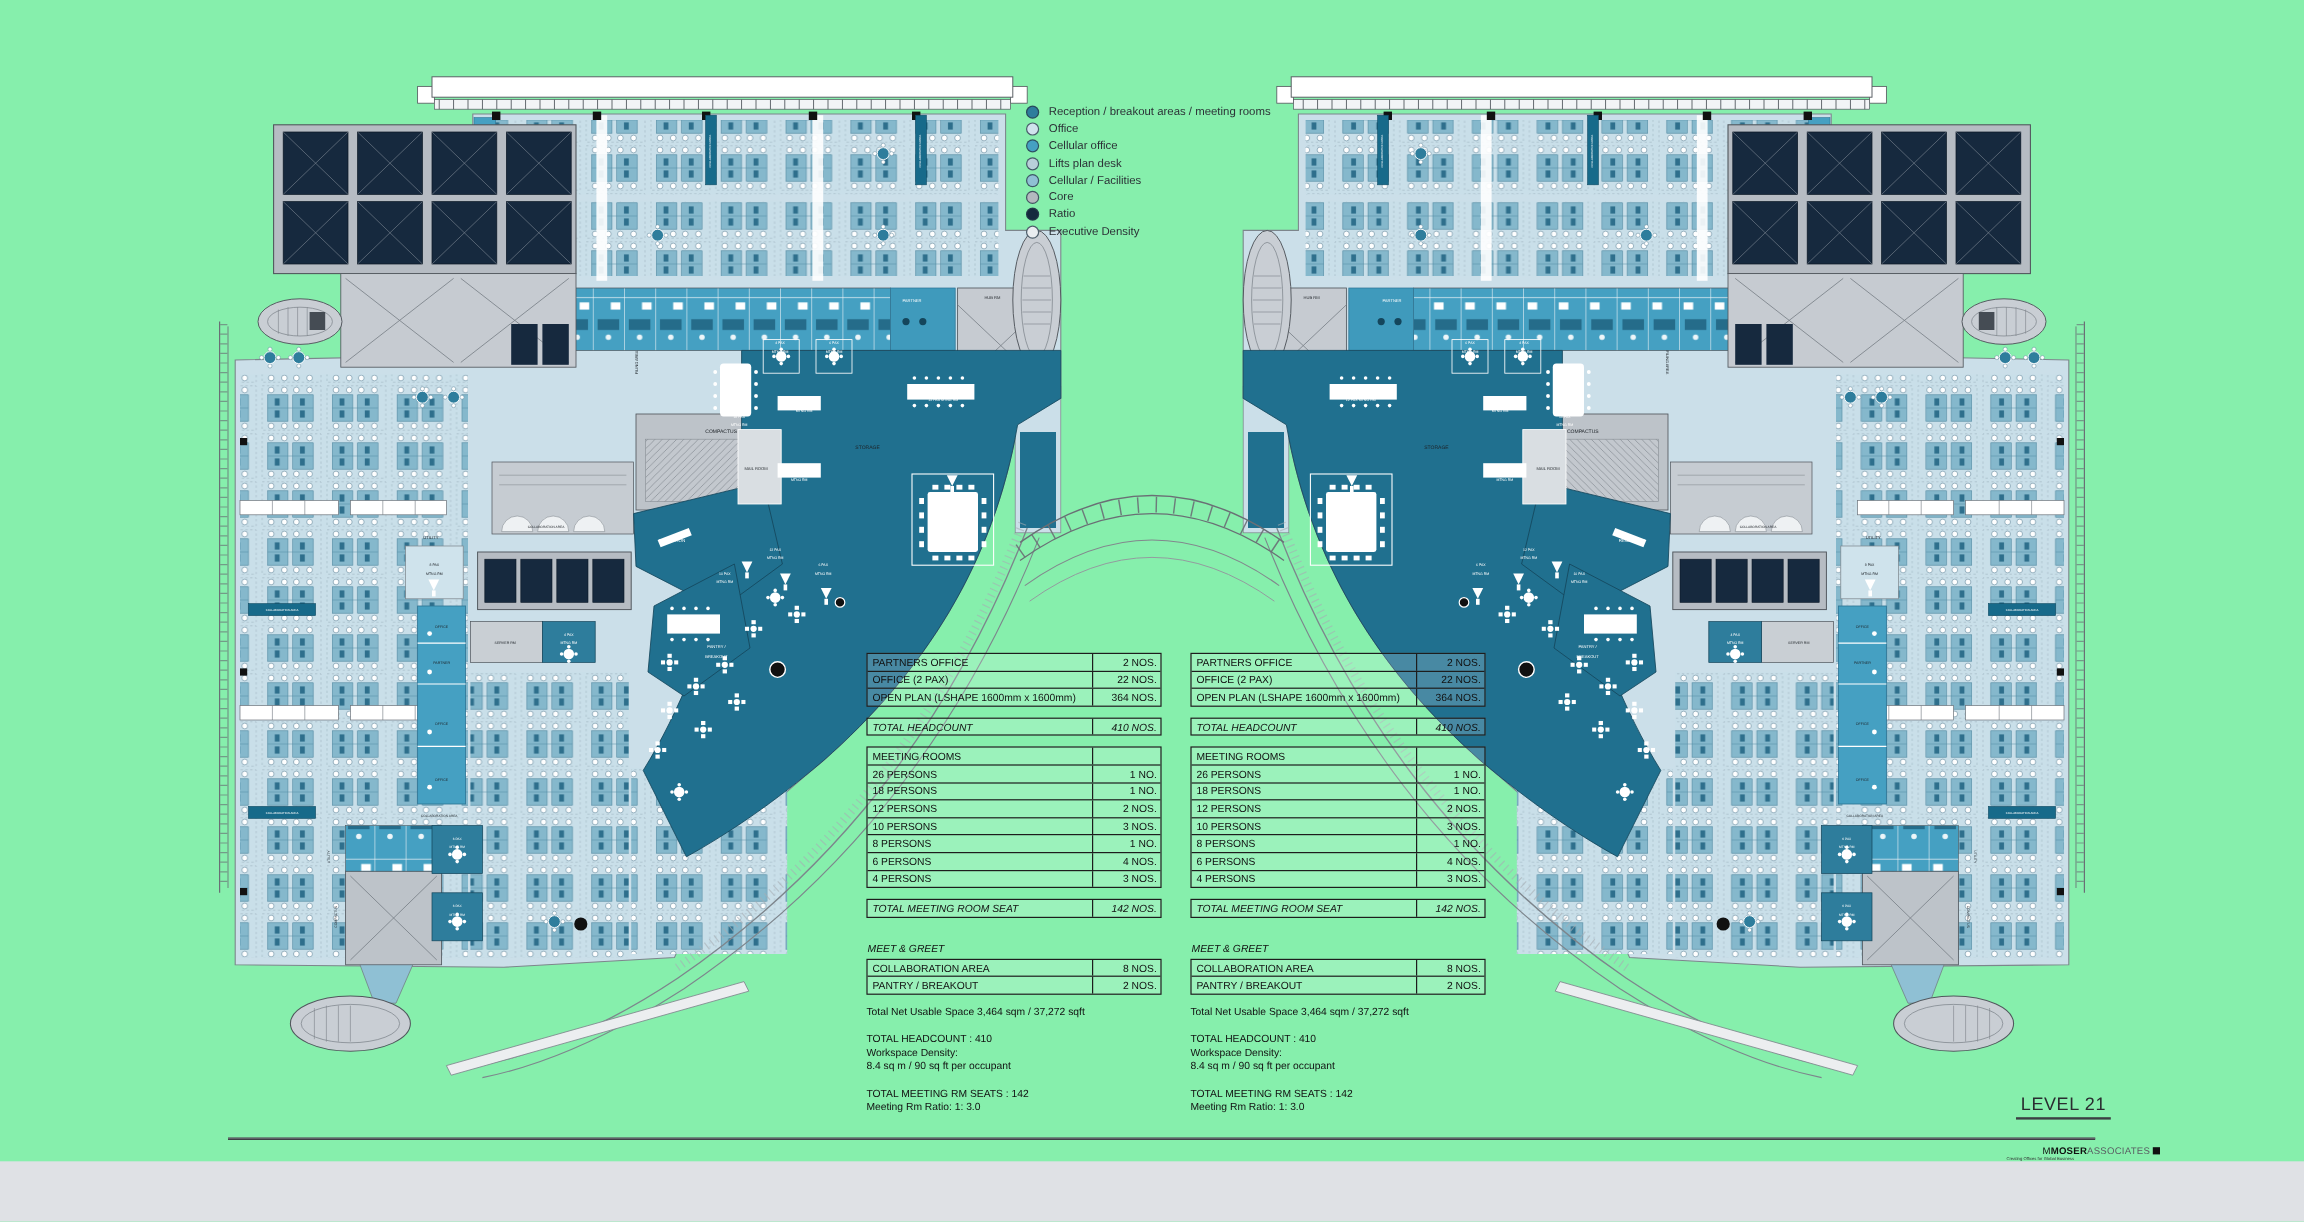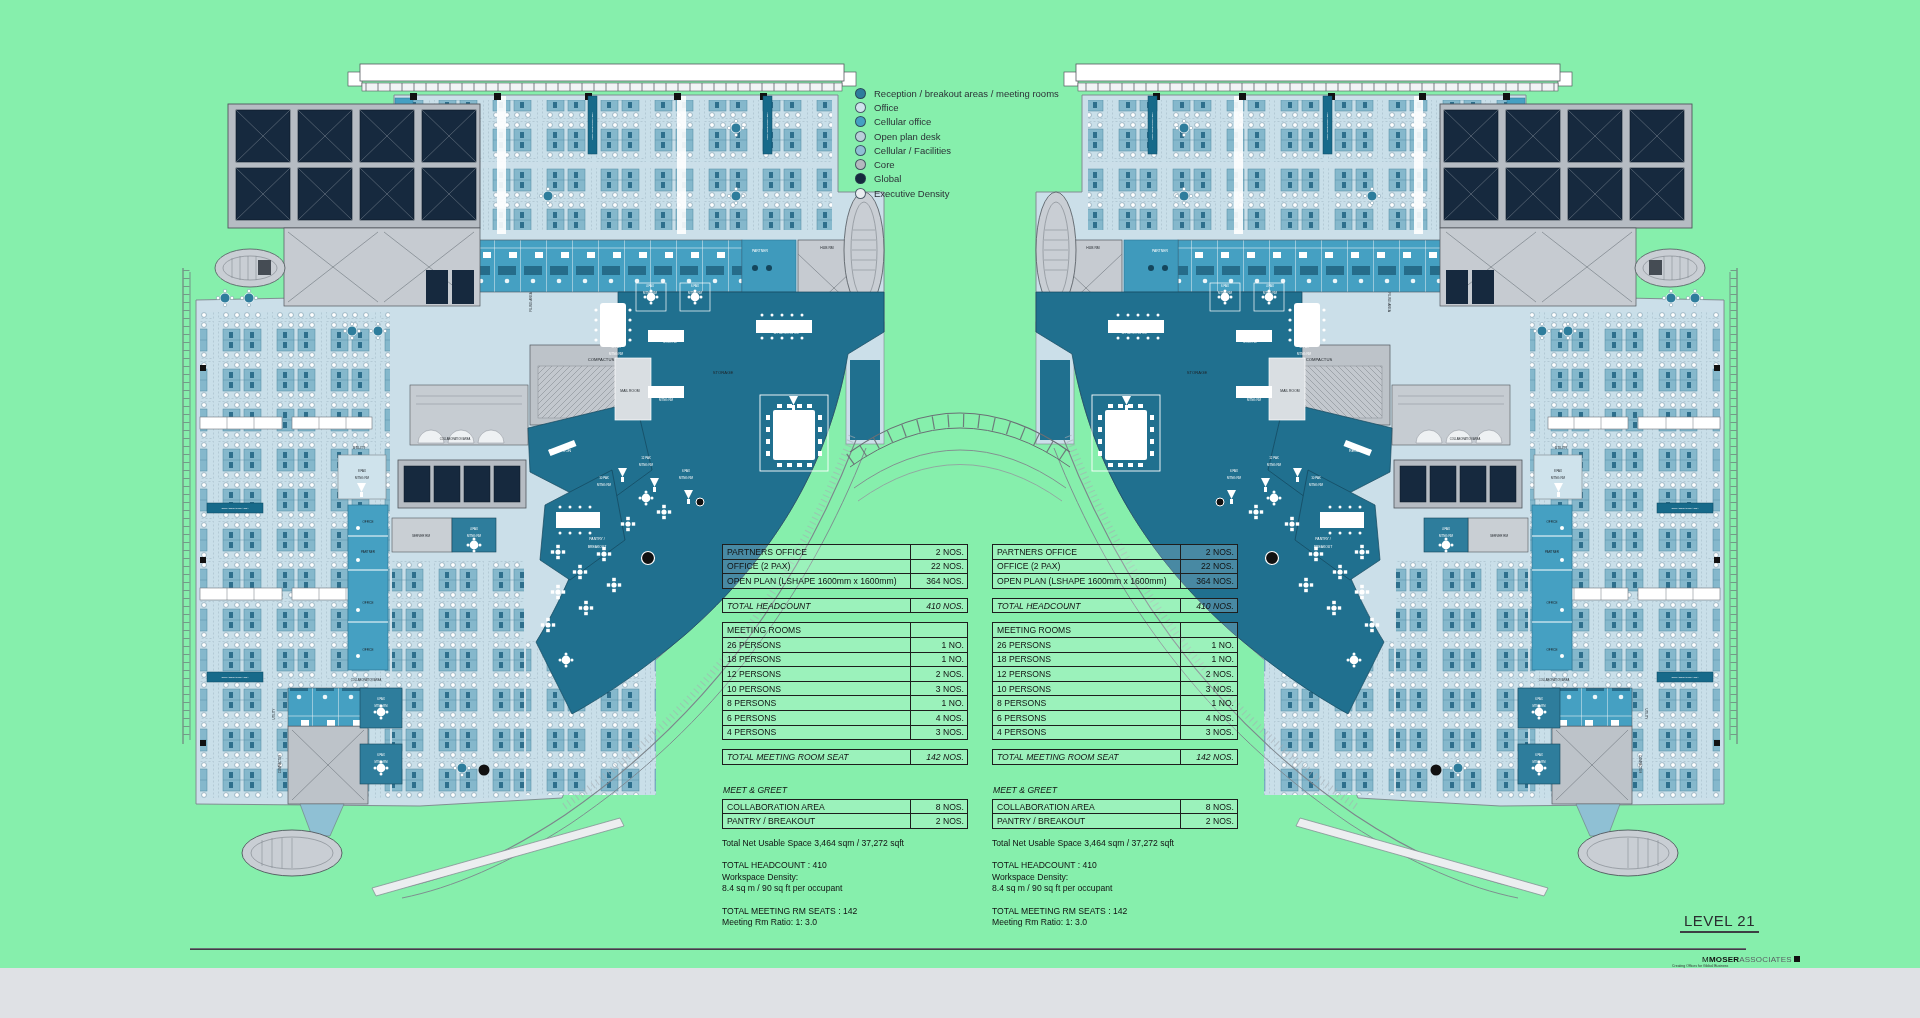--- a/index.html
+++ b/index.html
@@ -533,33 +533,33 @@
       <div class="legend-row">
         <span class="legend-swatch" style="background: rgb(207, 227, 236);"></span>
         <span class="legend-label">Office</span>
       </div>
       <div class="legend-row">
         <span class="legend-swatch" style="background: rgb(69, 160, 194);"></span>
         <span class="legend-label">Cellular office</span>
       </div>
       <div class="legend-row">
         <span class="legend-swatch" style="background: rgb(185, 207, 217);"></span>
-        <span class="legend-label">Open plan desk</span>
+        <span class="legend-label">Lifts plan desk</span>
       </div>
       <div class="legend-row">
         <span class="legend-swatch" style="background: rgb(143, 192, 212);"></span>
         <span class="legend-label">Cellular / Facilities</span>
       </div>
       <div class="legend-row">
         <span class="legend-swatch" style="background: rgb(180, 185, 191);"></span>
         <span class="legend-label">Core</span>
       </div>
       <div class="legend-row">
         <span class="legend-swatch" style="background: rgb(21, 41, 62);"></span>
-        <span class="legend-label">Global</span>
+        <span class="legend-label">Ratio</span>
       </div>
       <div class="legend-row">
         <span class="legend-swatch" style="background: rgb(233, 237, 240);"></span>
         <span class="legend-label">Executive Density</span>
       </div>
     </div>
 
   <div class="stat-table" id="table-left" style="left:722px;">
       <div class="t-sec">
         <div class="t-row">

